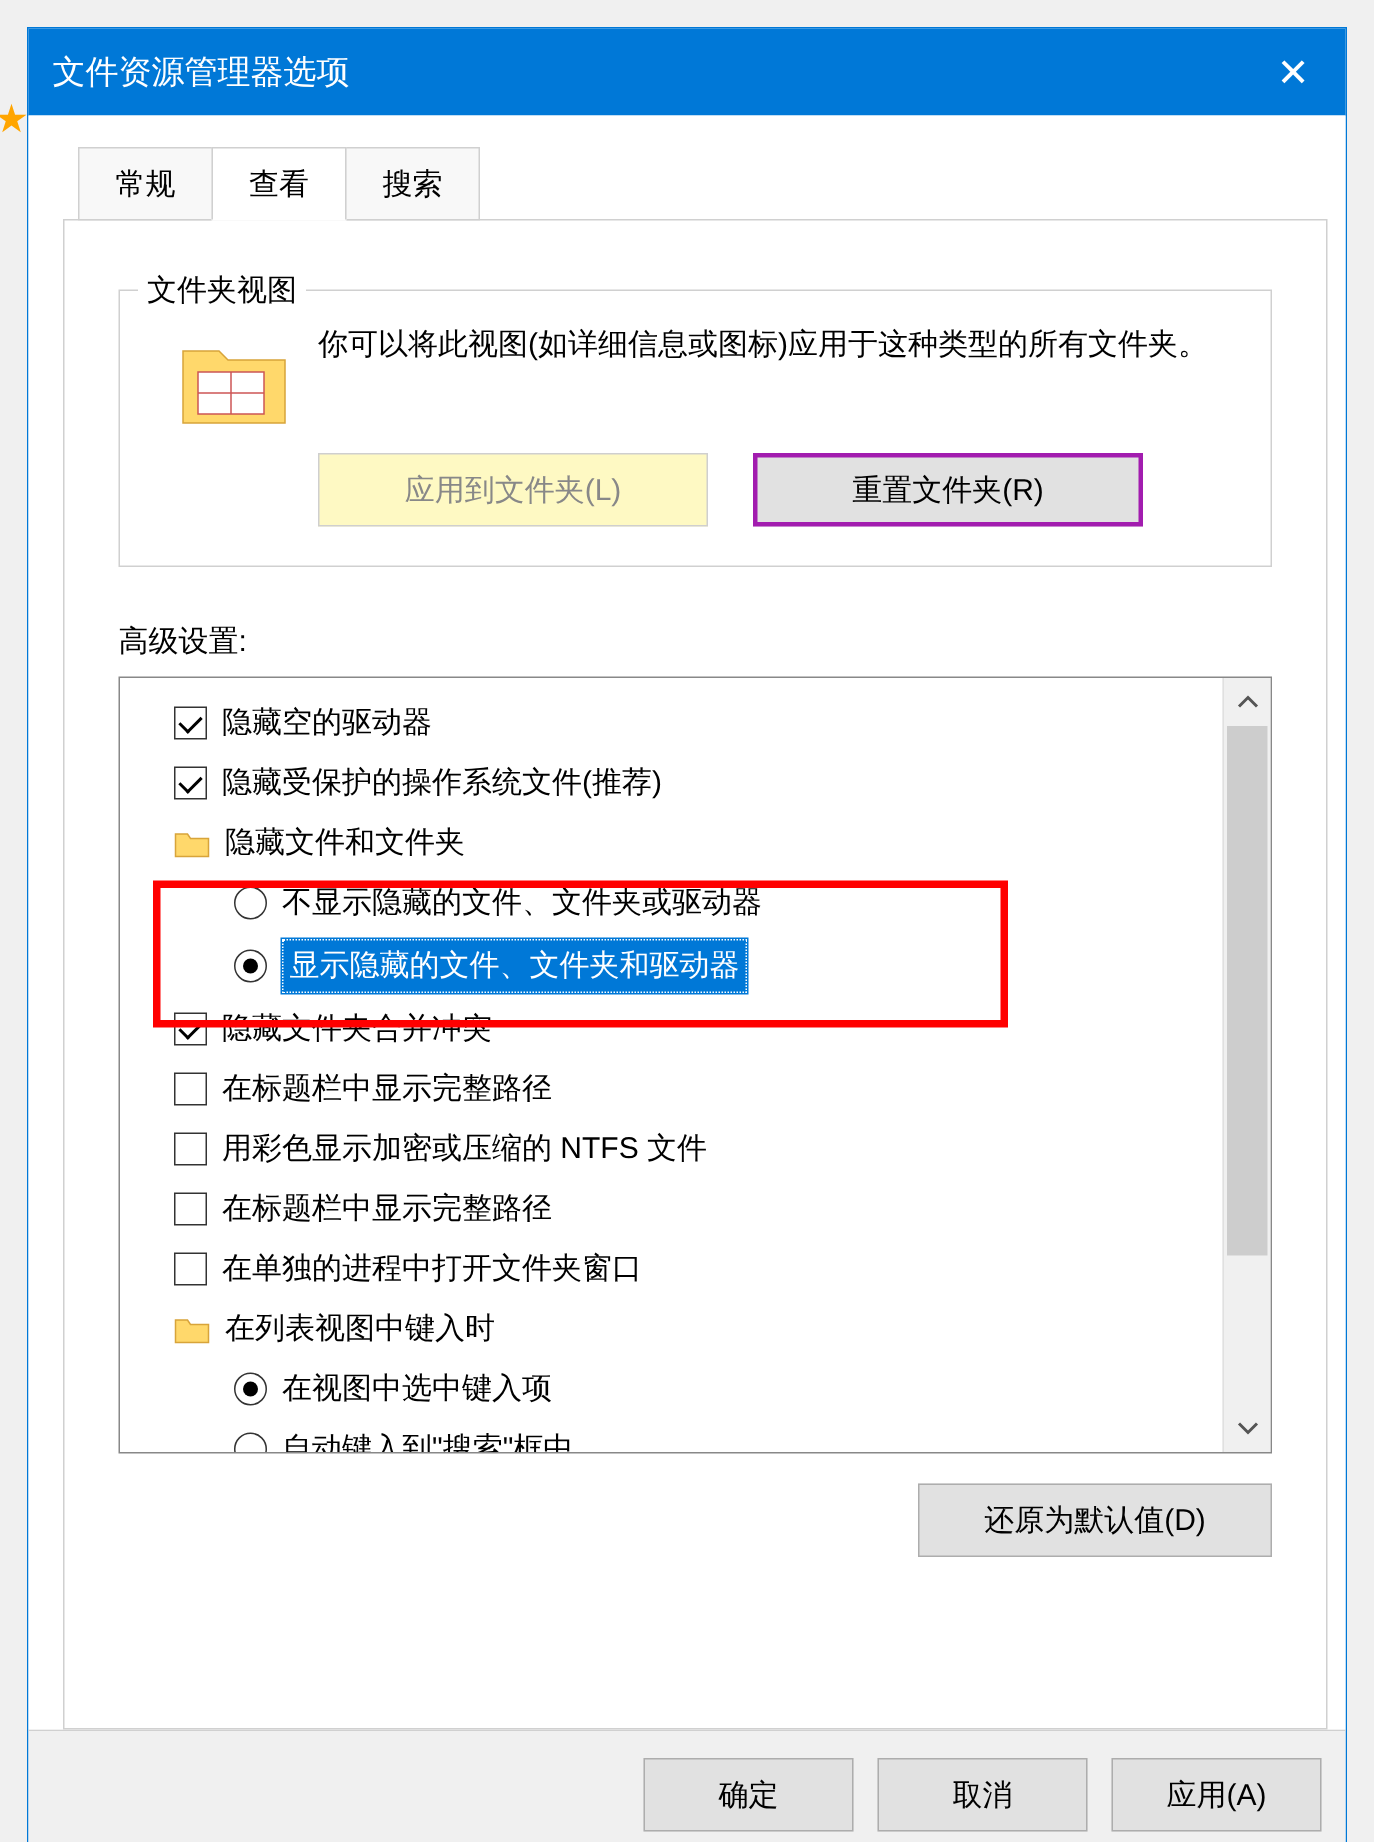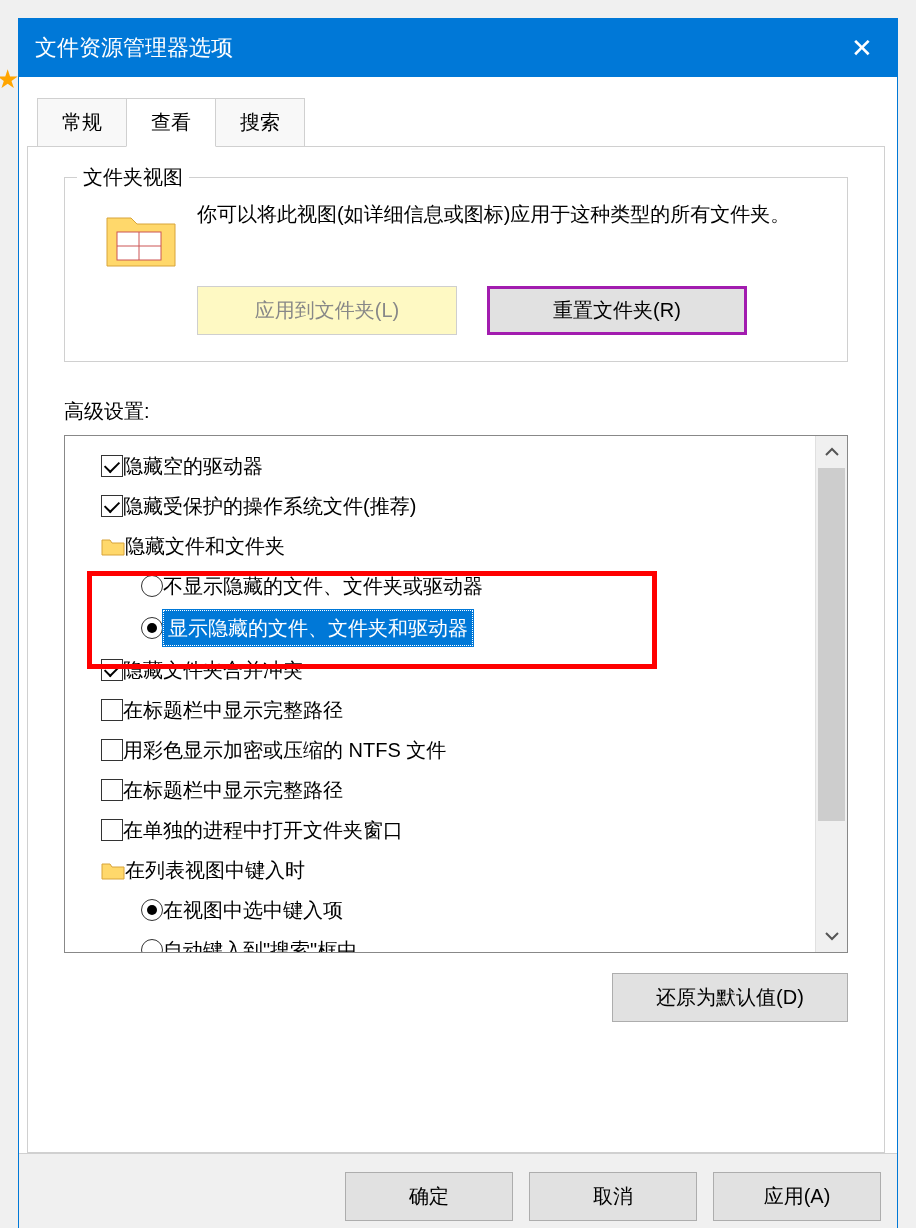--- a/index.html
+++ b/index.html
@@ -38,21 +38,21 @@
   height: 58px;
   display: flex;
   align-items: center;
   justify-content: center;
   font-size: 26px;
   cursor: pointer;
 }
 
 .body {
   flex: 1;
-  padding: 20px 12px 0 8px;
+  padding: 20px 12px 0 23px;
   display: flex;
   flex-direction: column;
   background: #fff;
   position: relative;
 }
 .tabs {
   display: flex;
   margin-left: 10px;
   position: relative;
   z-index: 2;
@@ -83,20 +83,21 @@
   flex-direction: column;
   position: relative;
   z-index: 1;
 }
 
 .fieldset {
   border: 1px solid #d0d0d0;
   padding: 20px 20px 26px 20px;
   position: relative;
   margin-bottom: 28px;
+  margin-top: 16px;
 }
 .legend {
   position: absolute;
   top: -14px;
   left: 12px;
   background: #fff;
   padding: 0 6px;
   font-size: 20px;
 }
 .fv-row {
@@ -160,20 +161,21 @@
   flex: 1;
   overflow-y: hidden;
   padding: 10px 0 0 0;
 }
 .tree-item {
   display: flex;
   align-items: center;
   padding: 4px 0 4px 36px;
   font-size: 20px;
   line-height: 1.6;
+  gap: 10px;
   position: relative;
 }
 .tree-item.indent2 { padding-left: 76px; }
 .tree-item .ctrl {
   width: 22px;
   height: 22px;
   flex-shrink: 0;
   display: inline-flex;
   align-items: center;
   justify-content: center;
@@ -249,21 +251,21 @@
 .restore-row .btn { width: 236px; }
 
 .footer {
   border-top: 1px solid #d0d0d0;
   padding: 18px 16px 24px 16px;
   display: flex;
   justify-content: flex-end;
   gap: 16px;
   background: #f0f0f0;
 }
-.footer .btn { width: 168px; background: #e1e1e1; }
+.footer .btn { width: 140px; background: #e1e1e1; }
 
 .star {
   position: absolute;
   left: -4px;
   top: 64px;
   font-size: 26px;
   color: #ffa500;
 }
 </style>
 </head>

